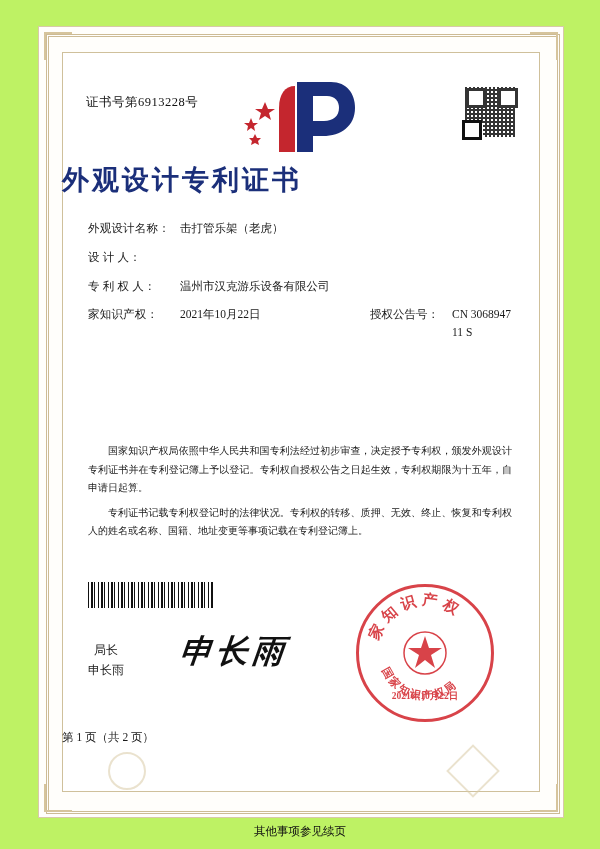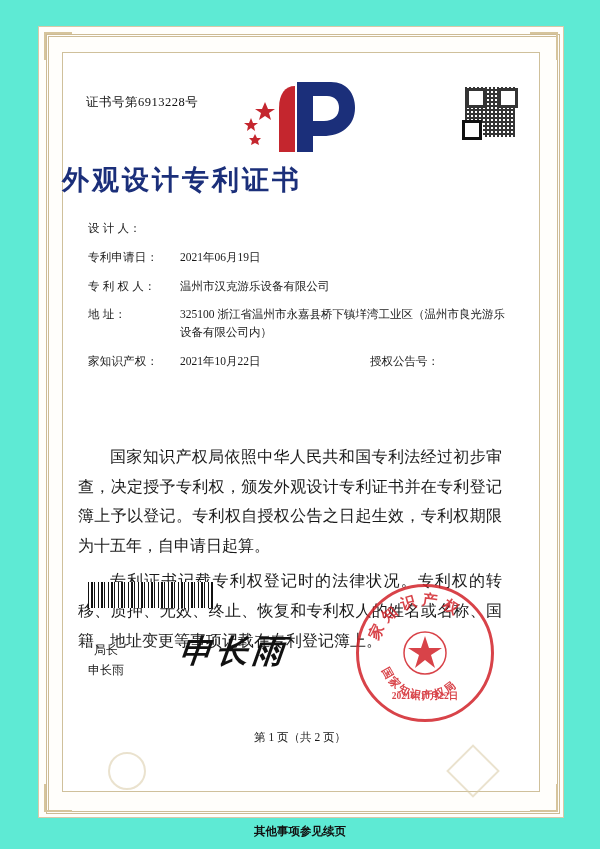--- a/index.html
+++ b/index.html
@@ -12,21 +12,21 @@
     height: 849px;
     font-family: "Liberation Serif", "DejaVu Serif", serif;
     color: #1a1a1a;
     position: relative;
     overflow: hidden;
   }
   .page {
     position: absolute;
     left: 0; top: 0;
     width: 600px; height: 849px;
-    background: #5eead4;
+    background: #bef264;
   }
   
   .outer-frame {
     position: absolute;
     left: 38px; top: 26px;
     width: 524px; height: 790px;
     border: 1px solid #d8c9a8;
     background: #fffefb;
   }
   .frame-band {
@@ -136,23 +136,23 @@
   .field .val {
     flex: 1;
     word-break: break-all;
   }
   .field.two .val-a { width: 190px; flex: 0 0 190px; }
   .field.two .lbl-b { width: 82px; flex: 0 0 82px; white-space: nowrap; }
 
   
   .paras {
     position: absolute;
-    left: 16px; top: 390px;
+    left: 26px; top: 390px;
     width: 424px;
-    font-size: 16px;
+    font-size: 10px;
     line-height: 1.85;
     text-align: justify;
   }
   .paras p { margin: 0 0 6px 0; text-indent: 2em; }
 
   
   .barcode {
     position: absolute;
     left: 26px; top: 530px;
     width: 126px; height: 26px;
@@ -205,29 +205,28 @@
     position: absolute;
     left: 0; right: 0; bottom: 16px;
     text-align: center;
     font-size: 9.5px;
     font-weight: bold;
   }
 
   .page-no {
     position: absolute;
     left: 0; right: 0; top: 678px;
-    text-align: center;
     font-size: 11.5px;
   }
   .footer-note {
     position: absolute;
     left: 0; right: 0; top: 772px;
     text-align: center;
     font-size: 11.5px;
-    font-weight: bold;
+    font-weight: normal;
     color: #111;
   }
   .watermark-bl {
     position: absolute;
     left: 46px; top: 700px;
     width: 34px; height: 34px;
     border: 2px solid #d9cba6;
     border-radius: 50%;
     opacity: .55;
   }
@@ -269,38 +268,35 @@
           <polygon points="16,40 18,45 23,45 19,48 20,53 16,50 12,53 13,48 9,45 14,45"></polygon>
           <polygon points="20,56 22,60 26,60 23,63 24,67 20,65 16,67 17,63 14,60 18,60"></polygon>
         </g>
       </svg>
     </div>
 
     <div class="title">外观设计专利证书</div>
 
     <div class="fields">
       <div class="field">
-        <div class="lbl">设 计 人：</div>
+        <div class="lbl">外观设计名称：</div>
+        <div class="val">击打管乐架（老虎）</div>
       </div>
       <div class="field">
-        <div class="lbl">专利申请日：</div>
-        <div class="val">2021年06月19日</div>
+        <div class="lbl">设 计 人：</div>
       </div>
       <div class="field">
         <div class="lbl">专 利 权 人：</div>
         <div class="val">温州市汉克游乐设备有限公司</div>
       </div>
-      <div class="field">
-        <div class="lbl">地 址：</div>
-        <div class="val">325100 浙江省温州市永嘉县桥下镇垟湾工业区（温州市良光游乐设备有限公司内）</div>
-      </div>
       <div class="field two">
         <div class="lbl">家知识产权：</div>
         <div class="val val-a">2021年10月22日</div>
         <div class="lbl-b">授权公告号：</div>
+        <div class="val">CN 306894711 S</div>
       </div>
     </div>
 
     <div class="paras">
       <p>国家知识产权局依照中华人民共和国专利法经过初步审查，决定授予专利权，颁发外观设计专利证书并在专利登记簿上予以登记。专利权自授权公告之日起生效，专利权期限为十五年，自申请日起算。</p>
       <p>专利证书记载专利权登记时的法律状况。专利权的转移、质押、无效、终止、恢复和专利权人的姓名或名称、国籍、地址变更等事项记载在专利登记簿上。</p>
     </div>
 
     <div class="barcode"></div>
 

